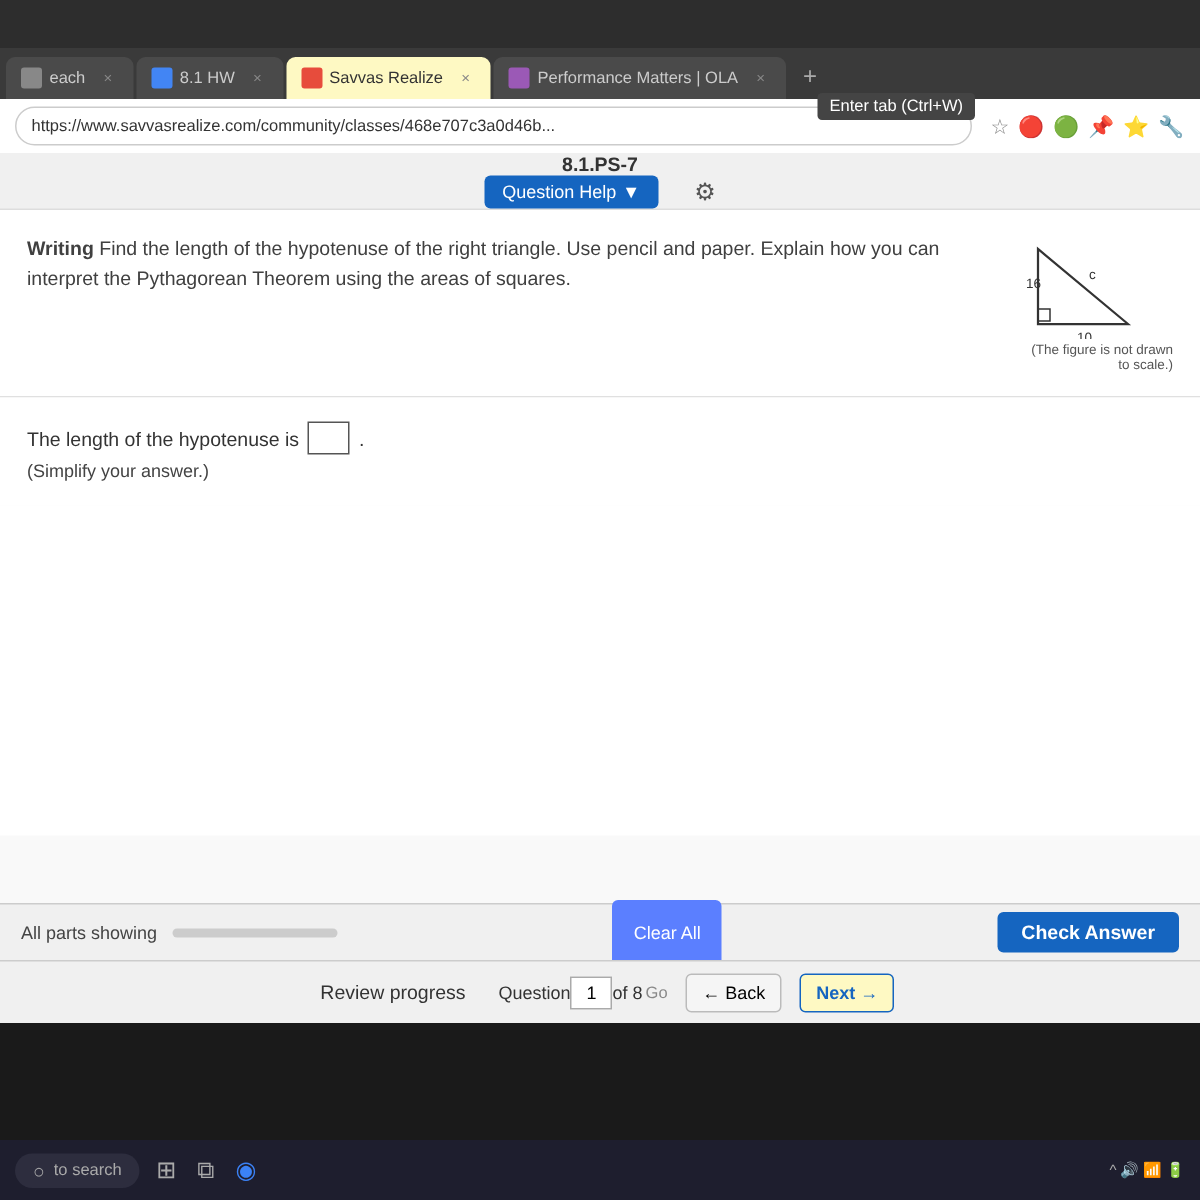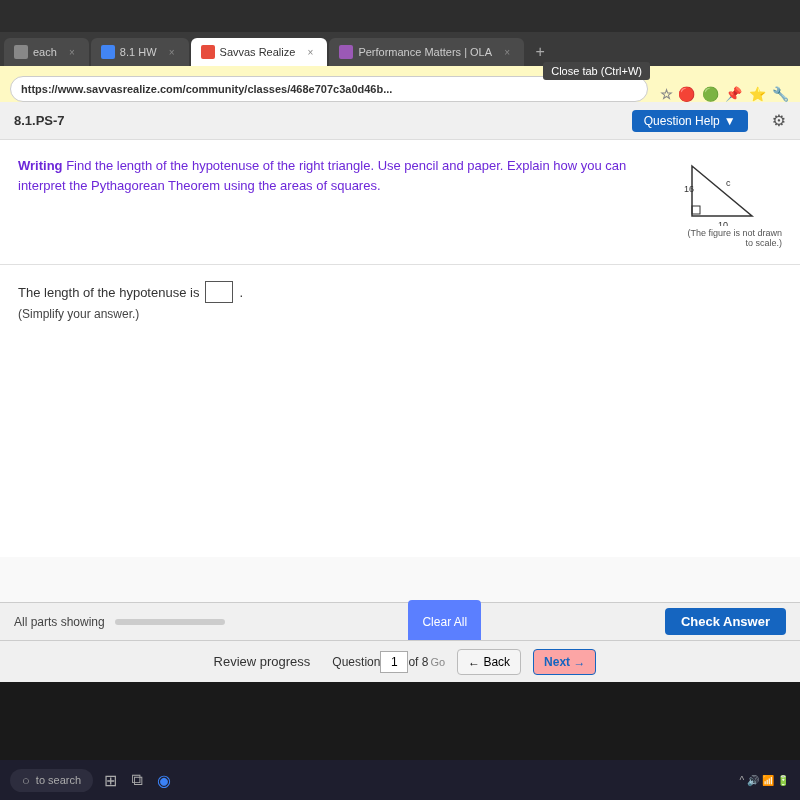--- a/index.html
+++ b/index.html
@@ -29,21 +29,21 @@
       align-items: center;
       font-size: 11px;
       color: #ccc;
       background: #4a4a4a;
       margin-right: 2px;
       cursor: pointer;
       min-width: 80px;
       white-space: nowrap;
     }
     .tab.active {
-      background: #ffffff;
+      background: #fef9c3;
       color: #333;
     }
     .tab-icon {
       width: 14px;
       height: 14px;
       margin-right: 5px;
       border-radius: 2px;
       display: inline-block;
     }
     .tab-close {
@@ -77,27 +77,26 @@
       border-radius: 3px;
       position: absolute;
       top: 62px;
       right: 150px;
       white-space: nowrap;
       z-index: 999;
     }
 
     
     .address-bar {
-      background: #fef9c3;
+      background: #ffffff;
       height: 36px;
       display: flex;
-      align-items: flex-end;
+      align-items: center;
       padding: 0 10px;
       gap: 6px;
-      font-weight: bold;
     }
     .url-field {
       flex: 1;
       background: white;
       border: 1px solid #ccc;
       border-radius: 20px;
       height: 26px;
       display: flex;
       align-items: center;
       padding: 0 10px;
@@ -116,20 +115,21 @@
 
     
     .question-header {
       background: #f0f0f0;
       border-bottom: 1px solid #ddd;
       height: 38px;
       display: flex;
       align-items: center;
       justify-content: space-between;
       padding: 0 14px;
+      flex-direction: column;
     }
     .question-id {
       font-size: 13px;
       font-weight: bold;
       color: #333;
     }
     .header-right {
       display: flex;
       align-items: center;
       gap: 24px;
@@ -156,21 +156,21 @@
     .question-area {
       padding: 16px 18px;
       background: white;
       border-bottom: 1px solid #e0e0e0;
       display: flex;
       justify-content: space-between;
       align-items: flex-start;
     }
     .question-text {
       font-size: 13px;
-      color: #6d28d9;
+      color: #404040;
       line-height: 1.5;
       max-width: 620px;
     }
     .question-text strong { font-weight: bold; }
 
     
     .triangle-figure {
       width: 100px;
       flex-shrink: 0;
       text-align: center;
@@ -283,21 +283,21 @@
       border: 1px solid #bbb;
       border-radius: 4px;
       padding: 5px 10px;
       font-size: 12px;
       cursor: pointer;
       display: flex;
       align-items: center;
       gap: 3px;
     }
     .next-btn {
-      background: #fca5a5;
+      background: #fef9c3;
       border: 1px solid #1565c0;
       color: #1565c0;
       font-weight: bold;
     }
 
     
     .win-taskbar {
       position: absolute;
       bottom: 0;
       width: 100%;
@@ -342,21 +342,21 @@
     <span>Savvas Realize</span>
     <span class="tab-close">×</span>
   </div>
   <div class="tab">
     <span class="tab-icon" style="background:#9b59b6;"></span>
     <span>Performance Matters | OLA</span>
     <span class="tab-close">×</span>
   </div>
   <div class="tab-new">+</div>
 
-  <div class="tooltip">Close tab (Ctrl+W)</div>
+  <div class="tooltip">Enter tab (Ctrl+W)</div>
 </div>
 
 <div class="address-bar">
   <div class="url-field">
     <span>https://www.savvasrealize.com/community/classes/468e707c3a0d46b...</span>
   </div>
   <span class="url-star">☆</span>
   <span style="font-size:14px;color:#888;">🔴</span>
   <span style="font-size:14px;color:#888;">🟢</span>
   <span style="font-size:14px;color:#555;">📌</span>

